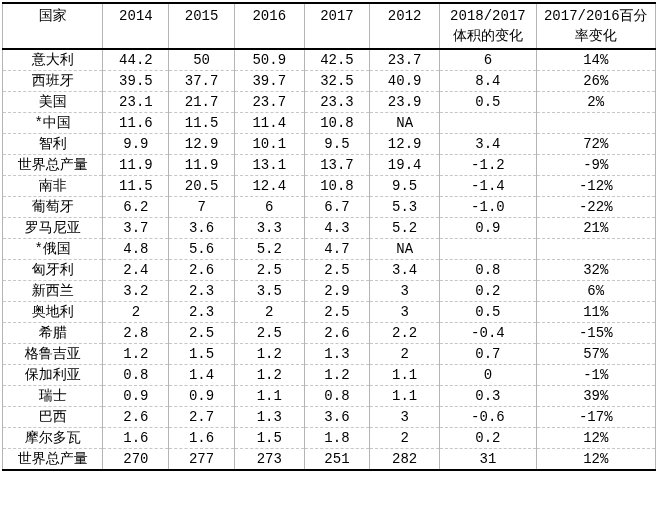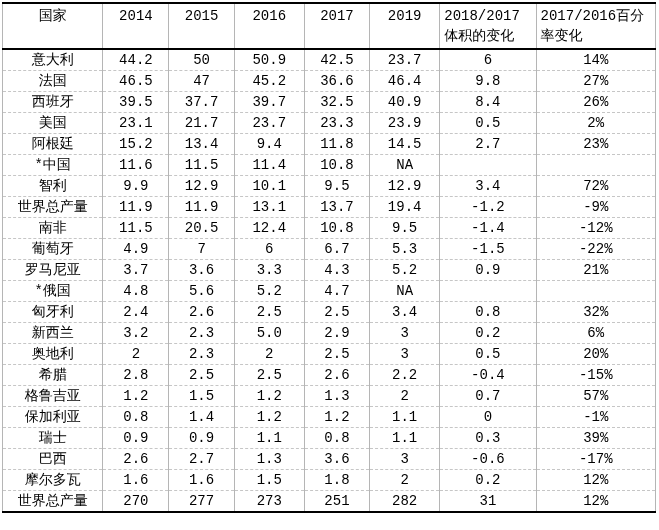--- a/index.html
+++ b/index.html
@@ -35,21 +35,21 @@
     text-align: center;
     height: 42px;
     padding: 2px 4px 0 4px;
     font-size: 14px;
     line-height: 20px;
     border-left: 1px solid #b5b5b5;
     border-right: 1px solid #b5b5b5;
     overflow: hidden;
   }
   th.wrap {
-    text-align: left;
+    text-align: center;
   }
   td {
     height: 20px;
     text-align: center;
     font-size: 14px;
     line-height: 20px;
     padding: 0 2px;
     border-left: 1px solid #b5b5b5;
     border-right: 1px solid #b5b5b5;
     overflow: hidden;
@@ -74,77 +74,57 @@
       <col style="width:96px">
       <col style="width:119px">
     </colgroup>
     <thead>
       <tr id="header-row">
           <th>国家</th>
           <th>2014</th>
           <th>2015</th>
           <th>2016</th>
           <th>2017</th>
-          <th>2019</th>
+          <th>2012</th>
           <th class="wrap">2018/2017体积的变化</th>
           <th class="wrap">2017/2016百分率变化</th>
         </tr>
     </thead>
     <tbody id="table-body">
         <tr>
           <td>意大利</td>
           <td>44.2</td>
           <td>50</td>
           <td>50.9</td>
           <td>42.5</td>
           <td>23.7</td>
           <td>6</td>
           <td>14%</td>
         </tr>
         <tr>
-          <td>法国</td>
-          <td>46.5</td>
-          <td>47</td>
-          <td>45.2</td>
-          <td>36.6</td>
-          <td>46.4</td>
-          <td>9.8</td>
-          <td>27%</td>
-        </tr>
-        <tr>
           <td>西班牙</td>
           <td>39.5</td>
           <td>37.7</td>
           <td>39.7</td>
           <td>32.5</td>
           <td>40.9</td>
           <td>8.4</td>
           <td>26%</td>
         </tr>
         <tr>
           <td>美国</td>
           <td>23.1</td>
           <td>21.7</td>
           <td>23.7</td>
           <td>23.3</td>
           <td>23.9</td>
           <td>0.5</td>
           <td>2%</td>
         </tr>
         <tr>
-          <td>阿根廷</td>
-          <td>15.2</td>
-          <td>13.4</td>
-          <td>9.4</td>
-          <td>11.8</td>
-          <td>14.5</td>
-          <td>2.7</td>
-          <td>23%</td>
-        </tr>
-        <tr>
           <td>*中国</td>
           <td>11.6</td>
           <td>11.5</td>
           <td>11.4</td>
           <td>10.8</td>
           <td>NA</td>
           <td></td>
           <td></td>
         </tr>
         <tr>
@@ -172,26 +152,26 @@
           <td>11.5</td>
           <td>20.5</td>
           <td>12.4</td>
           <td>10.8</td>
           <td>9.5</td>
           <td>-1.4</td>
           <td>-12%</td>
         </tr>
         <tr>
           <td>葡萄牙</td>
-          <td>4.9</td>
+          <td>6.2</td>
           <td>7</td>
           <td>6</td>
           <td>6.7</td>
           <td>5.3</td>
-          <td>-1.5</td>
+          <td>-1.0</td>
           <td>-22%</td>
         </tr>
         <tr>
           <td>罗马尼亚</td>
           <td>3.7</td>
           <td>3.6</td>
           <td>3.3</td>
           <td>4.3</td>
           <td>5.2</td>
           <td>0.9</td>
@@ -214,35 +194,35 @@
           <td>2.5</td>
           <td>2.5</td>
           <td>3.4</td>
           <td>0.8</td>
           <td>32%</td>
         </tr>
         <tr>
           <td>新西兰</td>
           <td>3.2</td>
           <td>2.3</td>
-          <td>5.0</td>
+          <td>3.5</td>
           <td>2.9</td>
           <td>3</td>
           <td>0.2</td>
           <td>6%</td>
         </tr>
         <tr>
           <td>奥地利</td>
           <td>2</td>
           <td>2.3</td>
           <td>2</td>
           <td>2.5</td>
           <td>3</td>
           <td>0.5</td>
-          <td>20%</td>
+          <td>11%</td>
         </tr>
         <tr>
           <td>希腊</td>
           <td>2.8</td>
           <td>2.5</td>
           <td>2.5</td>
           <td>2.6</td>
           <td>2.2</td>
           <td>-0.4</td>
           <td>-15%</td>

